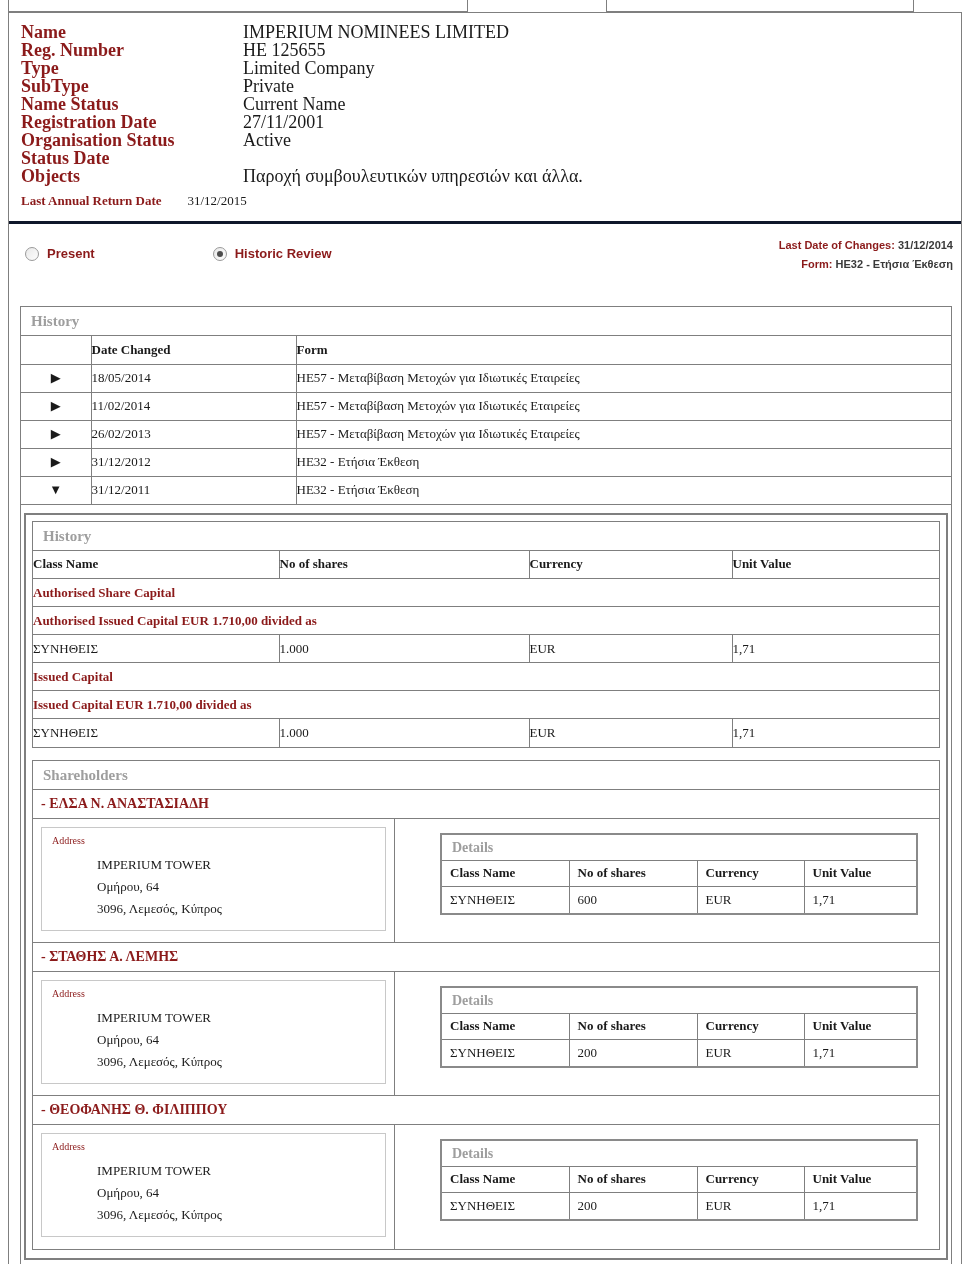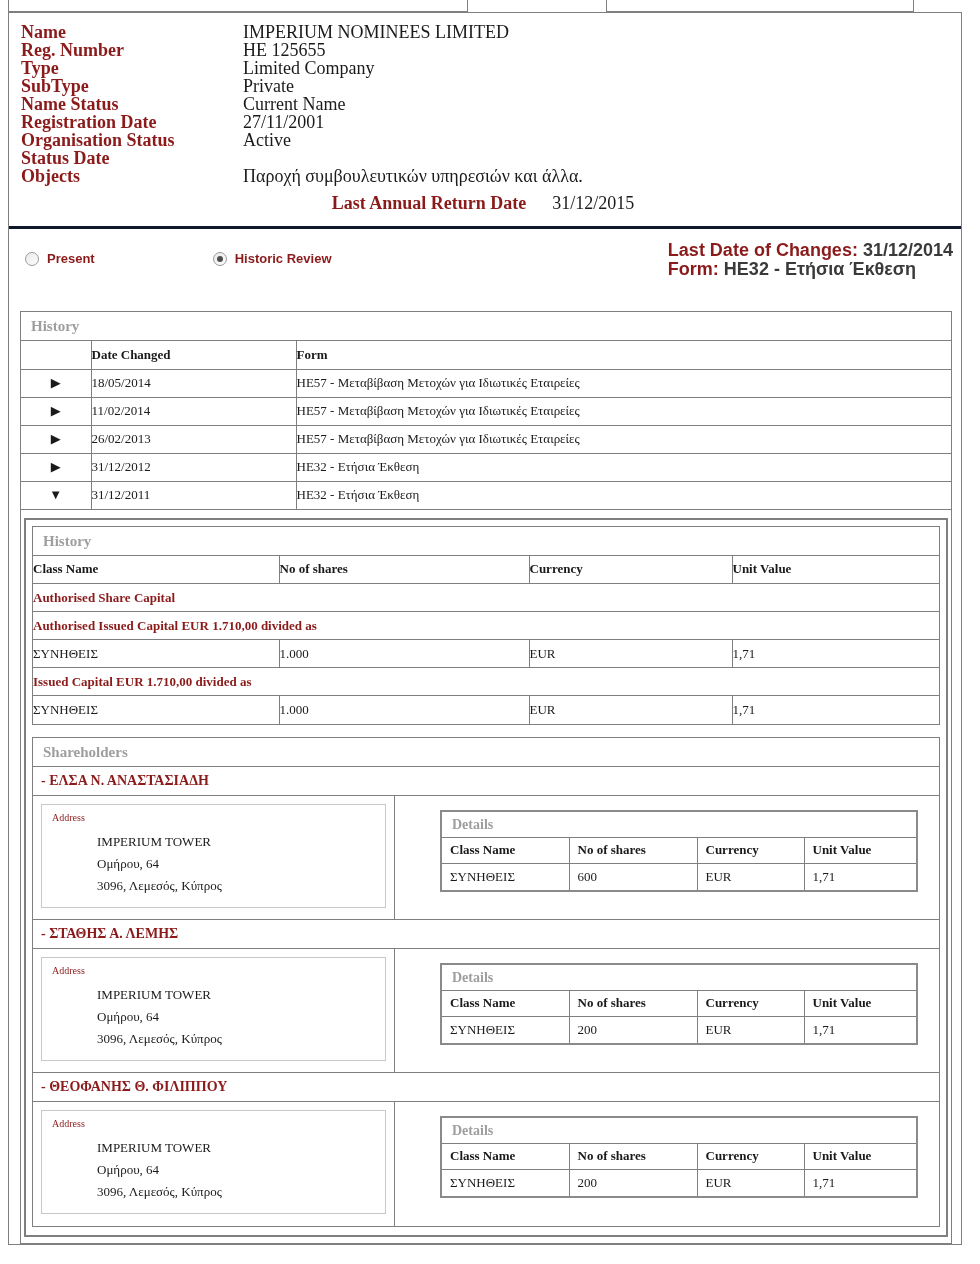--- a/index.html
+++ b/index.html
@@ -14,39 +14,39 @@
   .tabstub.t2 { left:606px; width:308px; }
 
   
   .panel { margin-left:8px; width:954px; border:1px solid #7f7f7f; background:#fff; }
 
   
   .details { padding:10px 12px 0 12px; }
   .drow { display:flex; line-height:18px; font-size:18px; min-height:18px; }
   .dlabel { width:222px; font-weight:bold; color:#8b1a1a; }
   .dvalue { color:#1a1a1a; }
-  .annual-row { text-align:center; padding:8px 4px 12px 0; font-size:18px; }
+  .annual-row { text-align:left; padding:8px 4px 12px 0; font-size:13px; }
   .annual-row .alabel { font-weight:bold; color:#8b1a1a; margin-right:26px; }
   .annual-row .avalue { color:#1a1a1a; }
 
   
   .band { border-top:3px solid #0f172a; display:flex; justify-content:space-between;
     padding:10px 8px 14px 16px; min-height:64px; }
   .radios { display:flex; align-items:flex-start; padding-top:12px; }
   .radio-group { display:flex; align-items:center; margin-right:118px; cursor:default; }
   .radio-circle { width:14px; height:14px; border-radius:50%;
     border:1px solid #9a9a9a; background:linear-gradient(135deg,#e9e9e9,#fdfdfd);
     margin-right:8px; position:relative; flex:0 0 auto; }
   .radio-circle .dot { position:absolute; left:3px; top:3px; width:6px; height:6px;
     border-radius:50%; background:#4d4d4d; display:none; }
   .radio-circle.checked .dot { display:block; }
   .radio-label { font-family:"Liberation Sans", sans-serif; font-weight:bold;
     font-size:13px; color:#8b1a1a; }
-  .changes { font-family:"Liberation Sans", sans-serif;
-    font-weight:bold; font-size:18px; line-height:19px; padding-top:2px; }
+  .changes { text-align:right; font-family:"Liberation Sans", sans-serif;
+    font-weight:bold; font-size:11px; line-height:19px; padding-top:2px; }
   .changes .clabel { color:#8b1a1a; }
   .changes .cvalue { color:#3a3a3a; }
 
   
   .fieldset { border:1px solid #7f7f7f; background:#fff; }
   .legend { color:#9e9e9e; font-weight:bold; font-size:15px;
     padding:6px 10px 5px 10px; border-bottom:1px solid #7f7f7f; }
 
   .history-outer { margin:18px 9px 0 11px; }
 
@@ -221,20 +221,23 @@
             <tr>
                   <td colspan="4" class="red-row">Authorised Issued Capital EUR 1.710,00 divided as</td>
                 </tr>
             <tr>
               <td>ΣΥΝΗΘΕΙΣ</td>
               <td>1.000</td>
               <td>EUR</td>
               <td>1,71</td>
             </tr>
             <tr>
+                  <td colspan="4" class="red-row">Issued Capital</td>
+                </tr>
+            <tr>
                   <td colspan="4" class="red-row">Issued Capital EUR 1.710,00 divided as</td>
                 </tr>
             <tr>
               <td>ΣΥΝΗΘΕΙΣ</td>
               <td>1.000</td>
               <td>EUR</td>
               <td>1,71</td>
             </tr>
           </tbody>
             </table>

